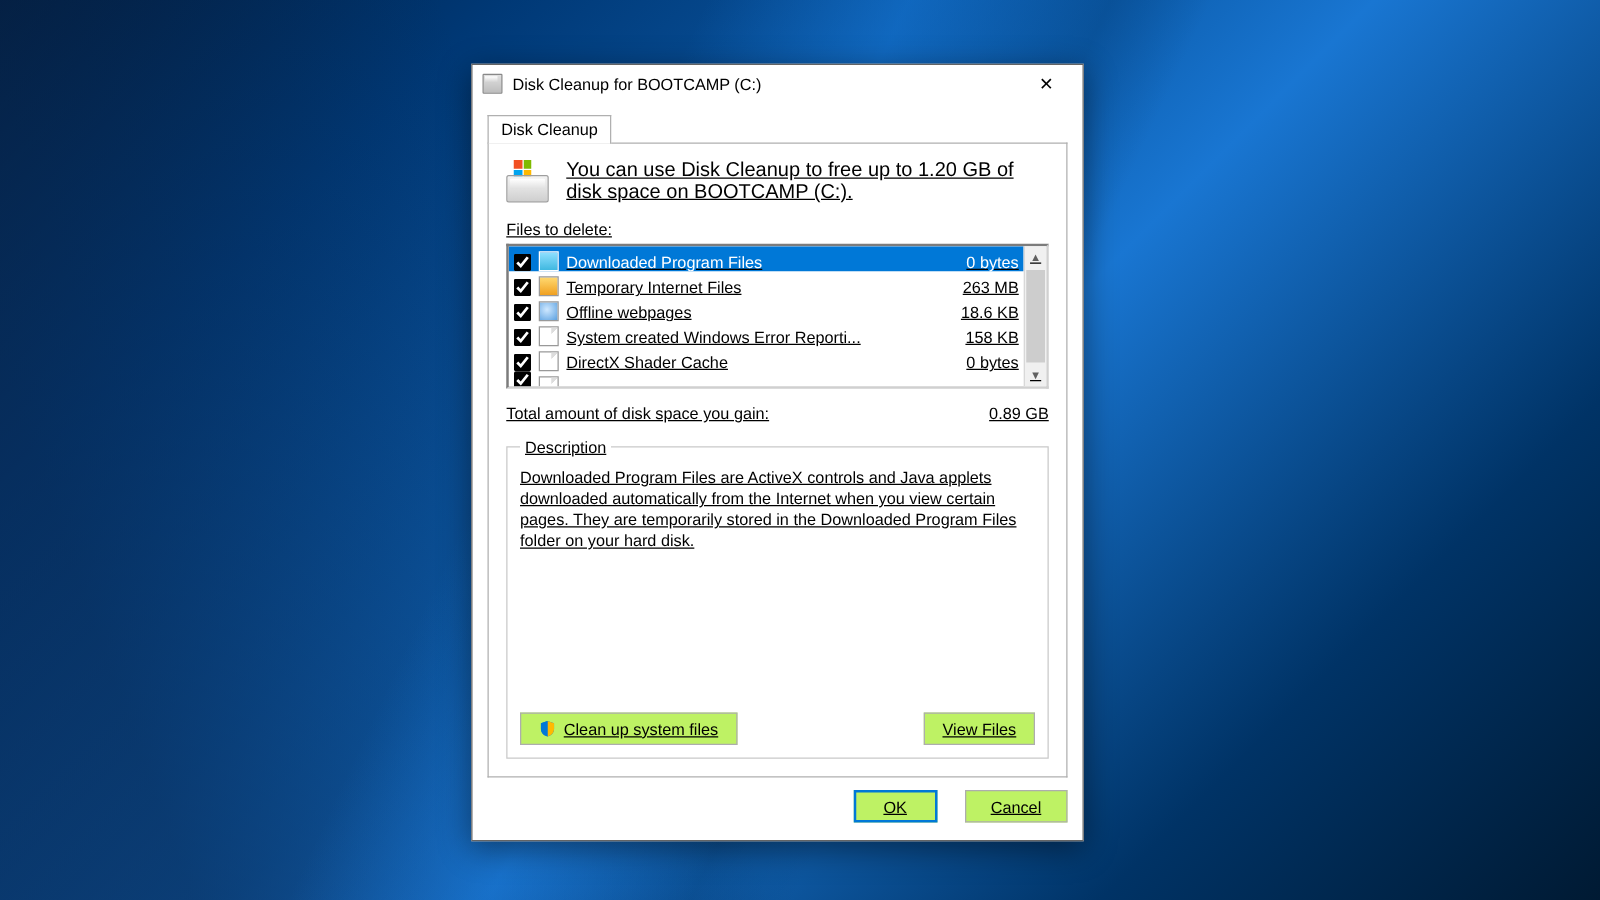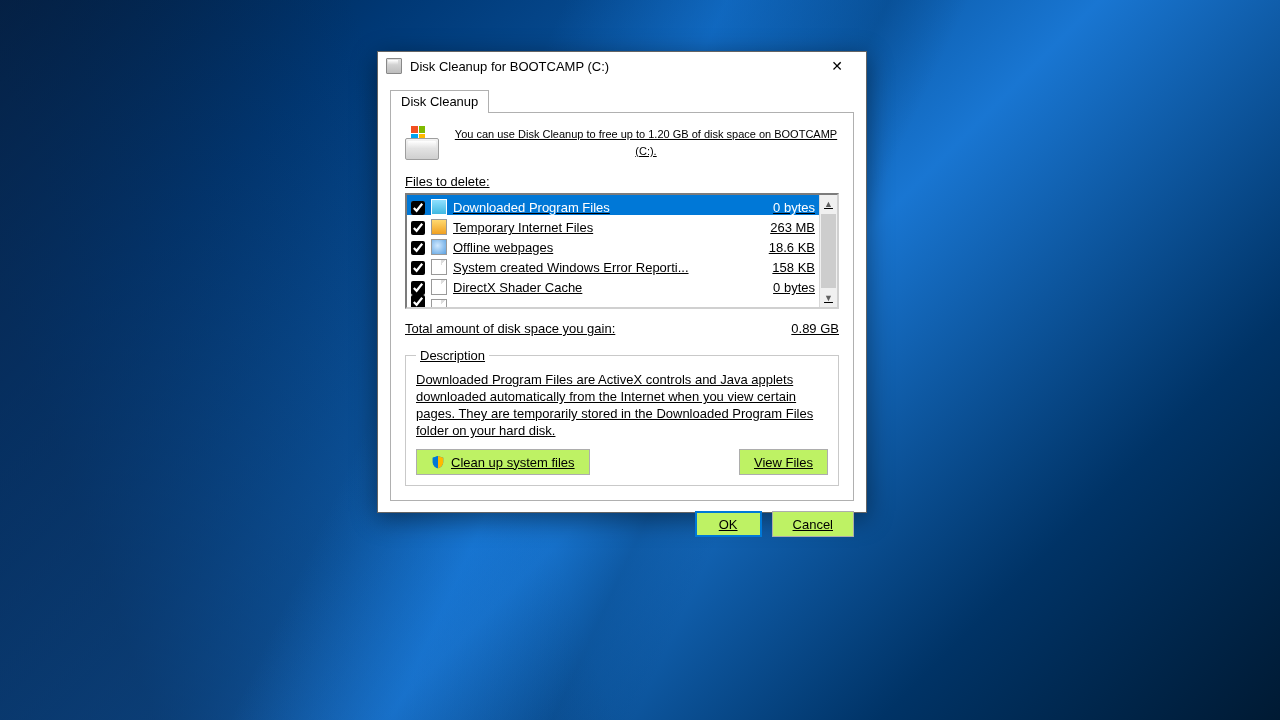--- a/index.html
+++ b/index.html
@@ -6,21 +6,21 @@
   html, body { width: 1280px; height: 720px; overflow: hidden; font-family: "Segoe UI", Tahoma, sans-serif; font-size: 13px; }
   body {
     background: linear-gradient(135deg, #001a3a 0%, #003875 20%, #0d5fb0 45%, #1976d2 55%, #003366 80%, #001a33 100%);
     position: relative;
   }
   .bg-streak { position:absolute; inset:0; background:
     linear-gradient(115deg, transparent 35%, rgba(30,144,255,0.35) 45%, rgba(0,51,102,0.3) 55%, transparent 60%),
     linear-gradient(70deg, rgba(10,40,80,0.6) 10%, transparent 40%);
   }
   .window {
-    position: absolute; left: 377px; top: 51px; width: 490px; height: 462px;
+    position: absolute; left: 377px; top: 51px; width: 490px; height: 622px;
     background: #ffffff; border: 1px solid #646464; box-shadow: 0 6px 24px rgba(0,0,0,0.45);
     display: flex; flex-direction: column;
   }
   .titlebar { height: 30px; display:flex; align-items:center; padding: 0 8px; }
   .titlebar .icon { width:16px; height:16px; margin-right:8px; position:relative; }
   .drive-icon { background: linear-gradient(#e0e0e0,#bdbdbd); border:1px solid #888; border-radius:1px; }
   .drive-icon::after { content:""; position:absolute; left:1px; top:1px; width:10px; height:5px; background:linear-gradient(#fff,#d0d0d0); }
   .titlebar-text { flex:1; font-size: 13px; color:#000; }
   .close-btn { width:42px; height:28px; display:flex; align-items:center; justify-content:center; font-family: Arial; font-size:14px; color:#000; cursor:default; }
 
@@ -31,21 +31,21 @@
   .tabline { position:absolute; top:24px; left:0; right:0; border-top:1px solid #b0b0b0; z-index:1; }
 
   .tab-panel { border:1px solid #b0b0b0; border-top:none; padding: 14px 14px 14px 14px; flex:1; display:flex; flex-direction:column; }
 
   .intro { display:flex; gap:12px; align-items:flex-start; }
   .big-icon { width:36px; height:34px; position:relative; flex-shrink:0; }
   .big-drive { position:absolute; bottom:0; left:0; width:34px; height:22px; background:linear-gradient(#f4f4f4,#cfcfcf); border:1px solid #9e9e9e; border-radius:2px; }
   .big-drive::after { content:""; position:absolute; left:2px; top:2px; width:28px; height:8px; background:linear-gradient(#fff,#e0e0e0); border-radius:1px; }
   .win-corner { position:absolute; top:0; left:6px; width:14px; height:14px; display:grid; grid-template-columns:1fr 1fr; grid-template-rows:1fr 1fr; gap:1px; }
   .win-corner span:nth-child(1){background:#f25022}.win-corner span:nth-child(2){background:#7fba00}.win-corner span:nth-child(3){background:#00a4ef}.win-corner span:nth-child(4){background:#ffb900}
-  .intro-text { font-size:11px; line-height:17px;text-align:center; }
+  .intro-text { font-size:16px; line-height:17px; }
 
   .label { margin-top:14px; margin-bottom:4px; font-size:13px; }
 
   .listbox { border:2px inset #d0d0d0; background:#fff; height:116px; display:flex; }
   .listinner { flex:1; overflow:hidden; }
   .row { display:flex; align-items:flex-end; height:20px; padding:0 4px; font-size:13px; gap:6px; }
   .row.selected { background:#0078d7; color:#fff; }
   .row input[type=checkbox]{ width:14px; height:14px; margin:0; accent-color:#000; }
   .row .ficon { width:16px; height:16px; border:1px solid #999; background:#f8f8f8; flex-shrink:0; position:relative; }
   .row.selected .ficon { border-color:#fff; }
@@ -66,21 +66,21 @@
   .total { display:flex; justify-content:space-between; margin-top:12px; font-size:13px; }
 
   fieldset.desc { border:1px solid #c9c9c9; margin-top:12px; padding: 8px 10px 10px 10px; flex:1; display:flex; flex-direction:column; }
   fieldset.desc legend { padding:0 4px; font-size:13px; }
   .desc-text { font-size:13px; line-height:17px; }
 
   .field-buttons { display:flex; justify-content:space-between; margin-top:auto; padding-top:10px; }
   .btn { height:26px; padding: 0 14px; background:#bef264; border:1px solid #adadad; font-size:13px; display:inline-flex; align-items:center; gap:6px; cursor:default; }
   .shield { width:14px; height:14px; }
 
-  .dialog-buttons { display:flex; justify-content:flex-end; gap:10px; padding-top:10px; }
+  .dialog-buttons { display:flex; justify-content:flex-end; gap:22px; padding-top:10px; }
   .btn.default { border:2px solid #0078d7; padding:0 22px; }
   .btn.wide { padding:0 20px; }
 </style>
 </head>
 <body>
 
 <div class="bg-streak"></div>
 
 <div class="window">
 

